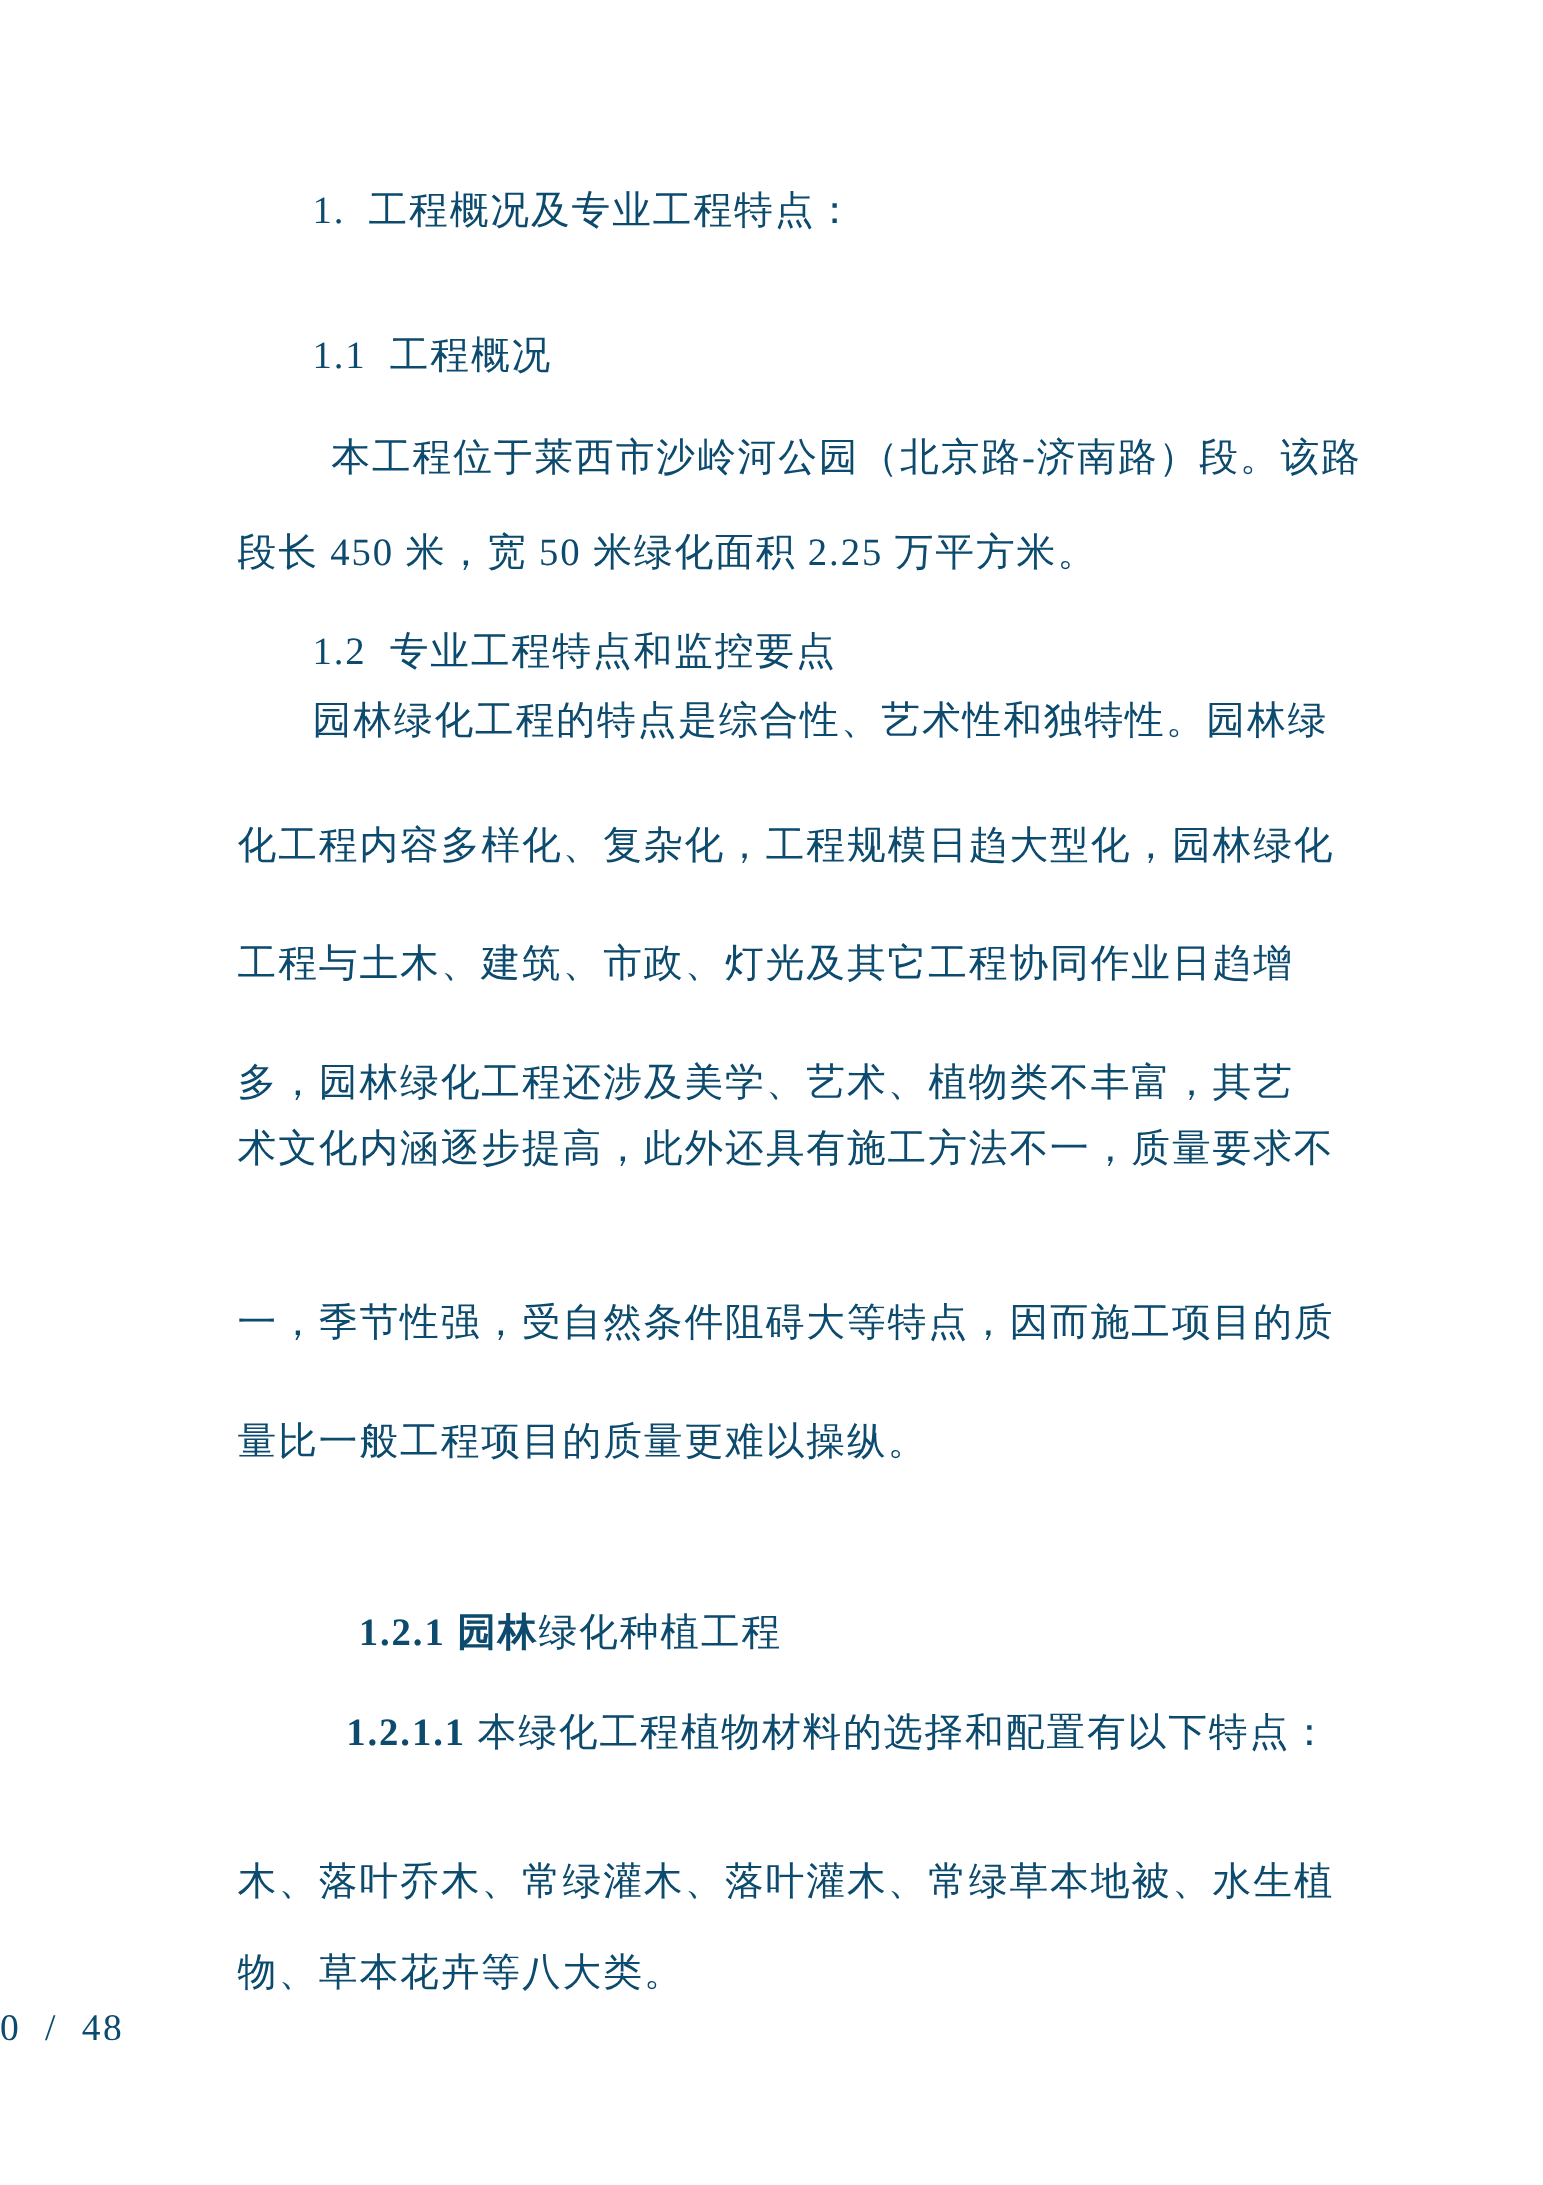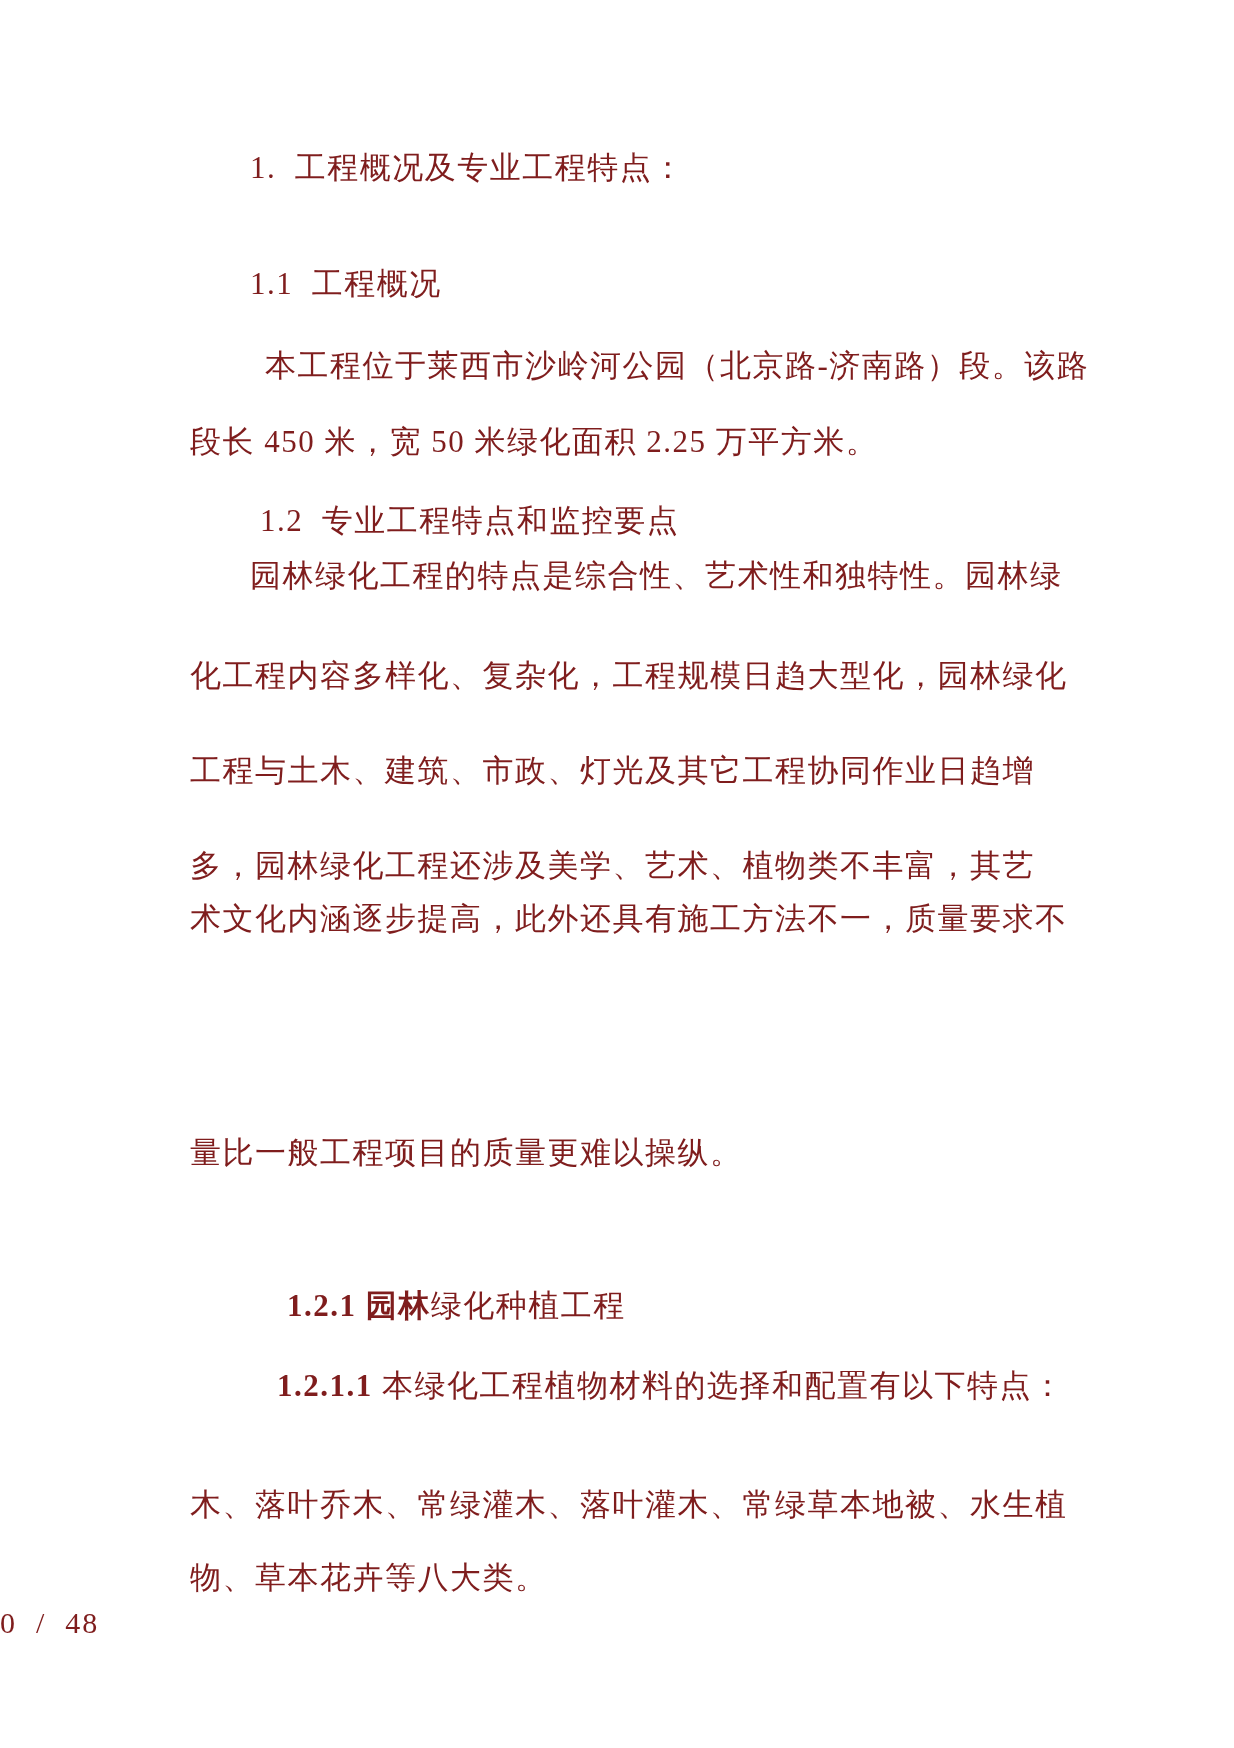--- a/index.html
+++ b/index.html
@@ -7,36 +7,36 @@
     padding: 0;
     background: #ffffff;
   }
   .page {
     position: relative;
     width: 1226px;
     height: 1748px;
     background: #ffffff;
     overflow: hidden;
     font-family: "Liberation Serif", "DejaVu Serif", serif;
-    color: #7f1d1d;
+    color: #0c4a6e;
   }
   .line {
     position: absolute;
     white-space: pre;
     font-size: 31px;
     line-height: 36px;
     letter-spacing: 1.5px;
   }
   .b { font-weight: bold; }
 
   #l1  { left: 250px; top: 150px; }
   #l2  { left: 250px; top: 266px; }
   #l3  { left: 265px; top: 348px; }
   #l4  { left: 190px; top: 424px; }
-  #l5  { left: 250px; top: 503px; margin-left: 10px; }
+  #l5  { left: 250px; top: 503px; }
   #l6  { left: 250px; top: 558px; }
   #l7  { left: 190px; top: 658px; }
   #l8  { left: 190px; top: 753px; }
   #l9  { left: 190px; top: 848px; }
   #l10 { left: 190px; top: 901px; }
   #l11 { left: 190px; top: 1040px; }
   #l12 { left: 190px; top: 1135px; }
   #l13 { left: 250px; top: 1252px; }
   #l14 { left: 240px; top: 1332px; }
   #l15 { left: 248px; top: 1407px; }
@@ -60,20 +60,21 @@
   <div class="line" id="l1">1.  工程概况及专业工程特点：</div>
   <div class="line" id="l2">1.1  工程概况</div>
   <div class="line" id="l3">本工程位于莱西市沙岭河公园（北京路-济南路）段。该路</div>
   <div class="line" id="l4">段长 450 米，宽 50 米绿化面积 2.25 万平方米。</div>
   <div class="line" id="l5">1.2  专业工程特点和监控要点</div>
   <div class="line" id="l7">化工程内容多样化、复杂化，工程规模日趋大型化，园林绿化</div>
   <div class="line" id="l6">园林绿化工程的特点是综合性、艺术性和独特性。园林绿</div>
   <div class="line" id="l8">工程与土木、建筑、市政、灯光及其它工程协同作业日趋增</div>
   <div class="line" id="l9">多，园林绿化工程还涉及美学、艺术、植物类不丰富，其艺</div>
   <div class="line" id="l10">术文化内涵逐步提高，此外还具有施工方法不一，质量要求不</div>
+  <div class="line" id="l11">一，季节性强，受自然条件阻碍大等特点，因而施工项目的质</div>
   <div class="line" id="l12">量比一般工程项目的质量更难以操纵。</div>
   <div class="line" id="l13">
     <span class="b">1.2.1 园林</span><span>绿化种植工程</span>
   </div>
   <div class="line" id="l14">
     <span class="b">1.2.1.1 </span><span>本绿化工程植物材料的选择和配置有以下特点：</span>
   </div>
   <div class="line" id="l16">木、落叶乔木、常绿灌木、落叶灌木、常绿草本地被、水生植</div>
   <div class="line" id="l17">物、草本花卉等八大类。</div>
   <div class="footer">0  /  48</div>

